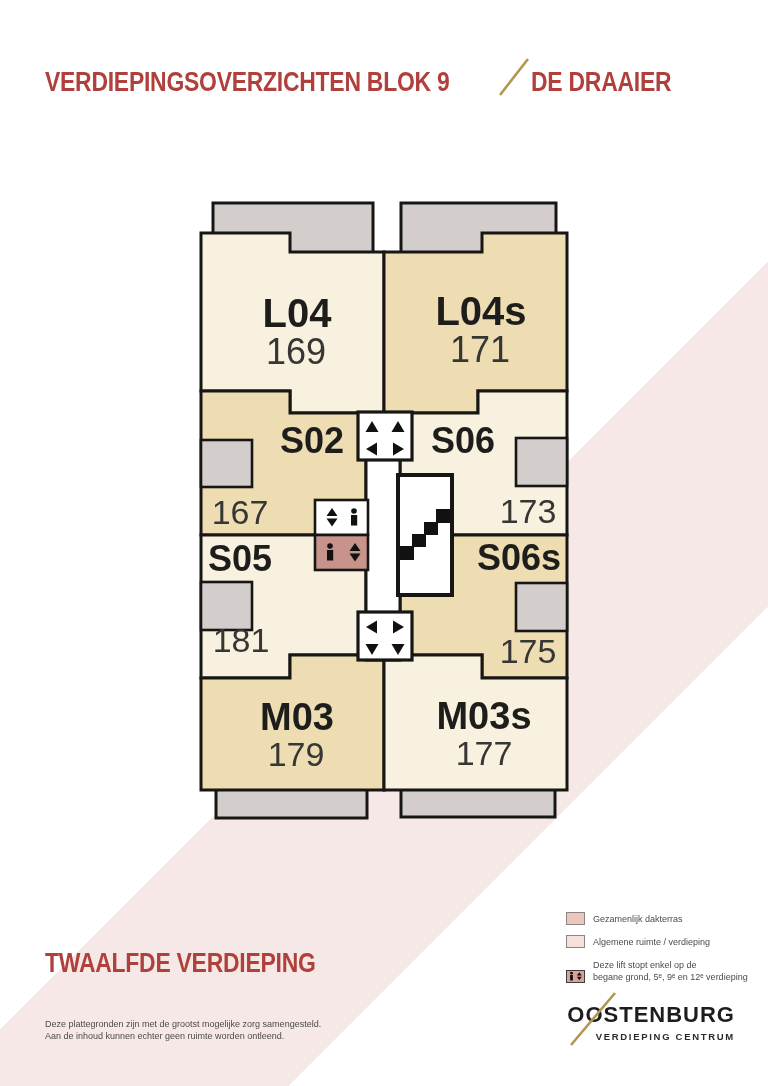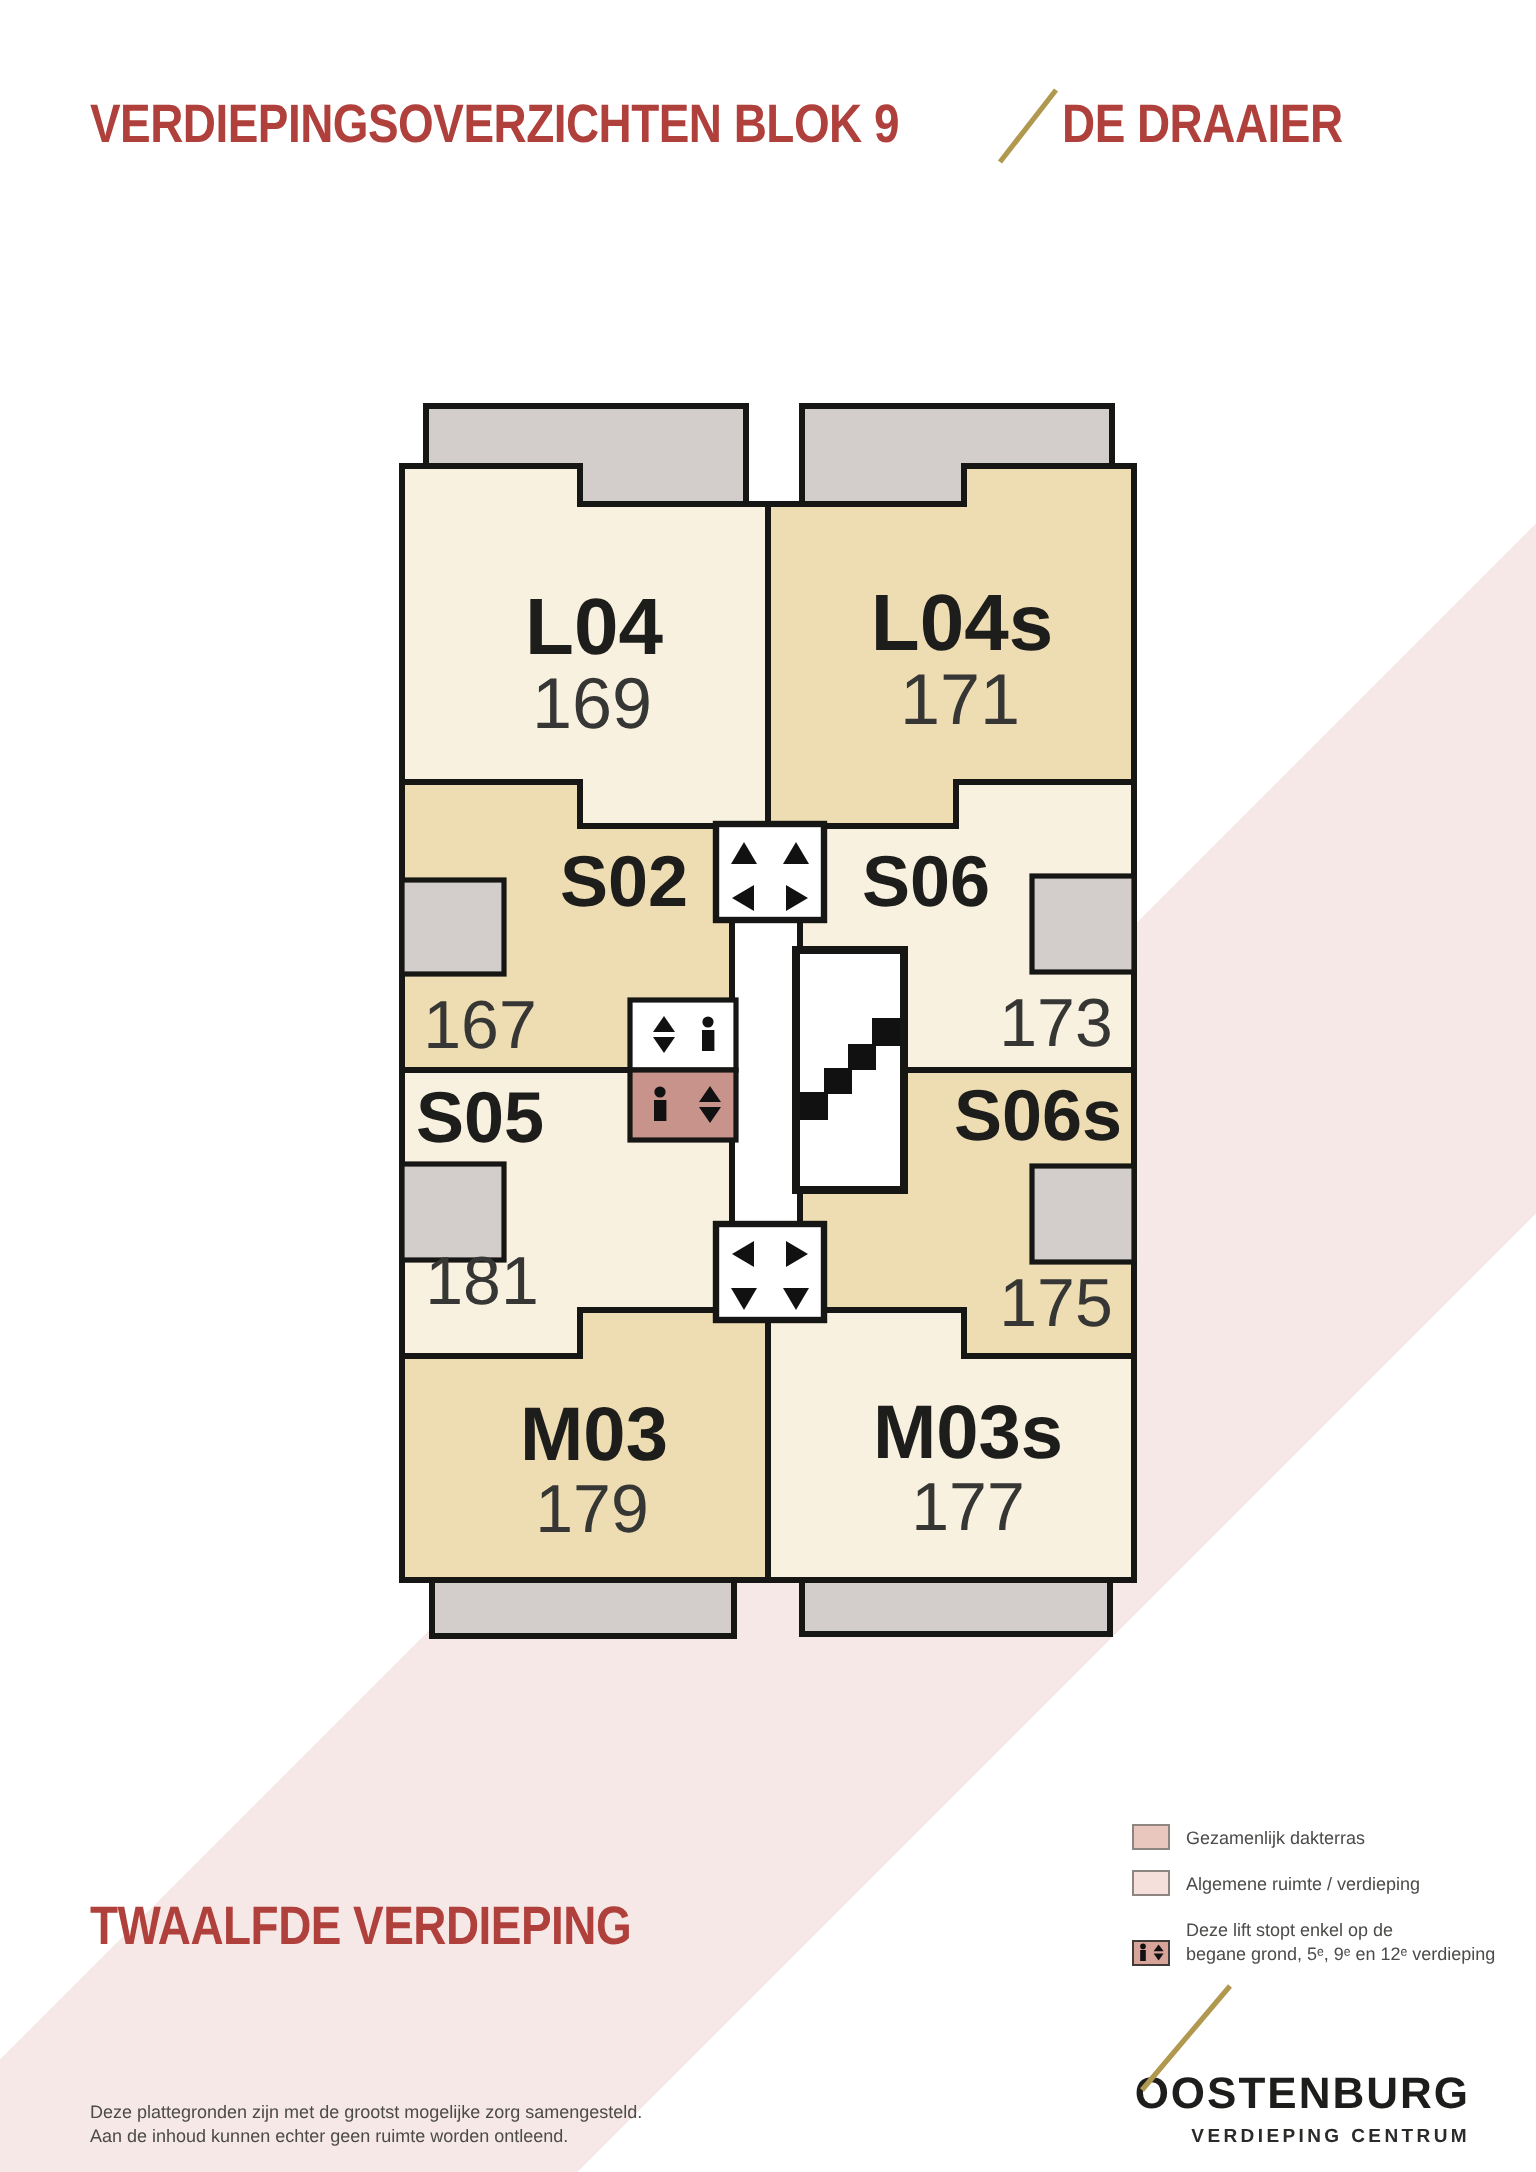--- a/index.html
+++ b/index.html
@@ -2,21 +2,21 @@
 <html><head>
 <meta charset="utf-8">
 <style>
   html,body{margin:0;padding:0;}
   body{font-family:"Liberation Sans", sans-serif; background:#fff;}
   .page{
     position:relative; width:768px; height:1086px; overflow:hidden;
     background:linear-gradient(135deg,#ffffff 0px,#ffffff 728px,#f6e8e6 728px,#f6e8e6 972px,#ffffff 972px);
   }
   
-  .hdr{position:absolute; left:45px; top:40px; display:flex; align-items:center; }
+  .hdr{position:absolute; left:45px; top:54px; display:flex; align-items:flex-end; }
   .hdr .t{
     color:#b0403c; font-weight:bold; font-size:27px; letter-spacing:-0.3px;
     transform:scaleX(0.85); transform-origin:left center; white-space:nowrap;
   }
   .hdr .t2{transform:none; display:inline-block; transform:scaleX(0.85); transform-origin:left center;}
   .hdr svg{flex:0 0 auto; margin-left:-24px;}
   
   svg.plan{position:absolute; left:190px; top:195px;}
   .u-code{font-family:"Liberation Sans",sans-serif; font-weight:600; fill:#1d1d1b;}
   .u-num{font-family:"Liberation Sans",sans-serif; font-weight:400; fill:#363634;}
@@ -27,24 +27,24 @@
   }
   
   .legend{position:absolute; left:566px; top:912px; font-size:9px; color:#4b4b49;}
   .lg-item{display:flex; align-items:flex-end; margin-bottom:10px;}
   .lg-sw{width:19px; height:13px; flex:0 0 auto; margin-right:8px; box-sizing:border-box;}
   .sw1{background:#e9c7bf; border:1px solid #8d8580;}
   .sw2{background:#f6e0dc; border:1px solid #8d8580;}
   .sw3{background:#d8a49a; border:1px solid #413b39; position:relative;}
   .lg-txt{line-height:12px; padding-top:1px;}
   
-  .disc{position:absolute; left:45px; top:1050px; font-size:9px; line-height:12px; color:#4b4b49;}
+  .disc{position:absolute; left:45px; top:1018px; font-size:9px; line-height:12px; color:#4b4b49;}
   
   .logo{position:absolute; left:565px; top:1002px; width:170px; text-align:right;}
-  .logo .nm{font-size:22px; font-weight:600; letter-spacing:1px; color:#1d1d1b; white-space:nowrap;margin-top:32px;}
+  .logo .nm{font-size:22px; font-weight:600; letter-spacing:1px; color:#1d1d1b; white-space:nowrap;}
   .logo .sub{font-size:9.5px; font-weight:600; letter-spacing:1.7px; color:#2a2a28; margin-top:3px; white-space:nowrap;}
   .logo svg{position:absolute; left:2px; top:-12px;}
 </style>
 </head>
 <body>
 
 <div class="page">
 
   <div class="hdr">
     <span class="t">VERDIEPINGSOVERZICHTEN BLOK 9</span>

